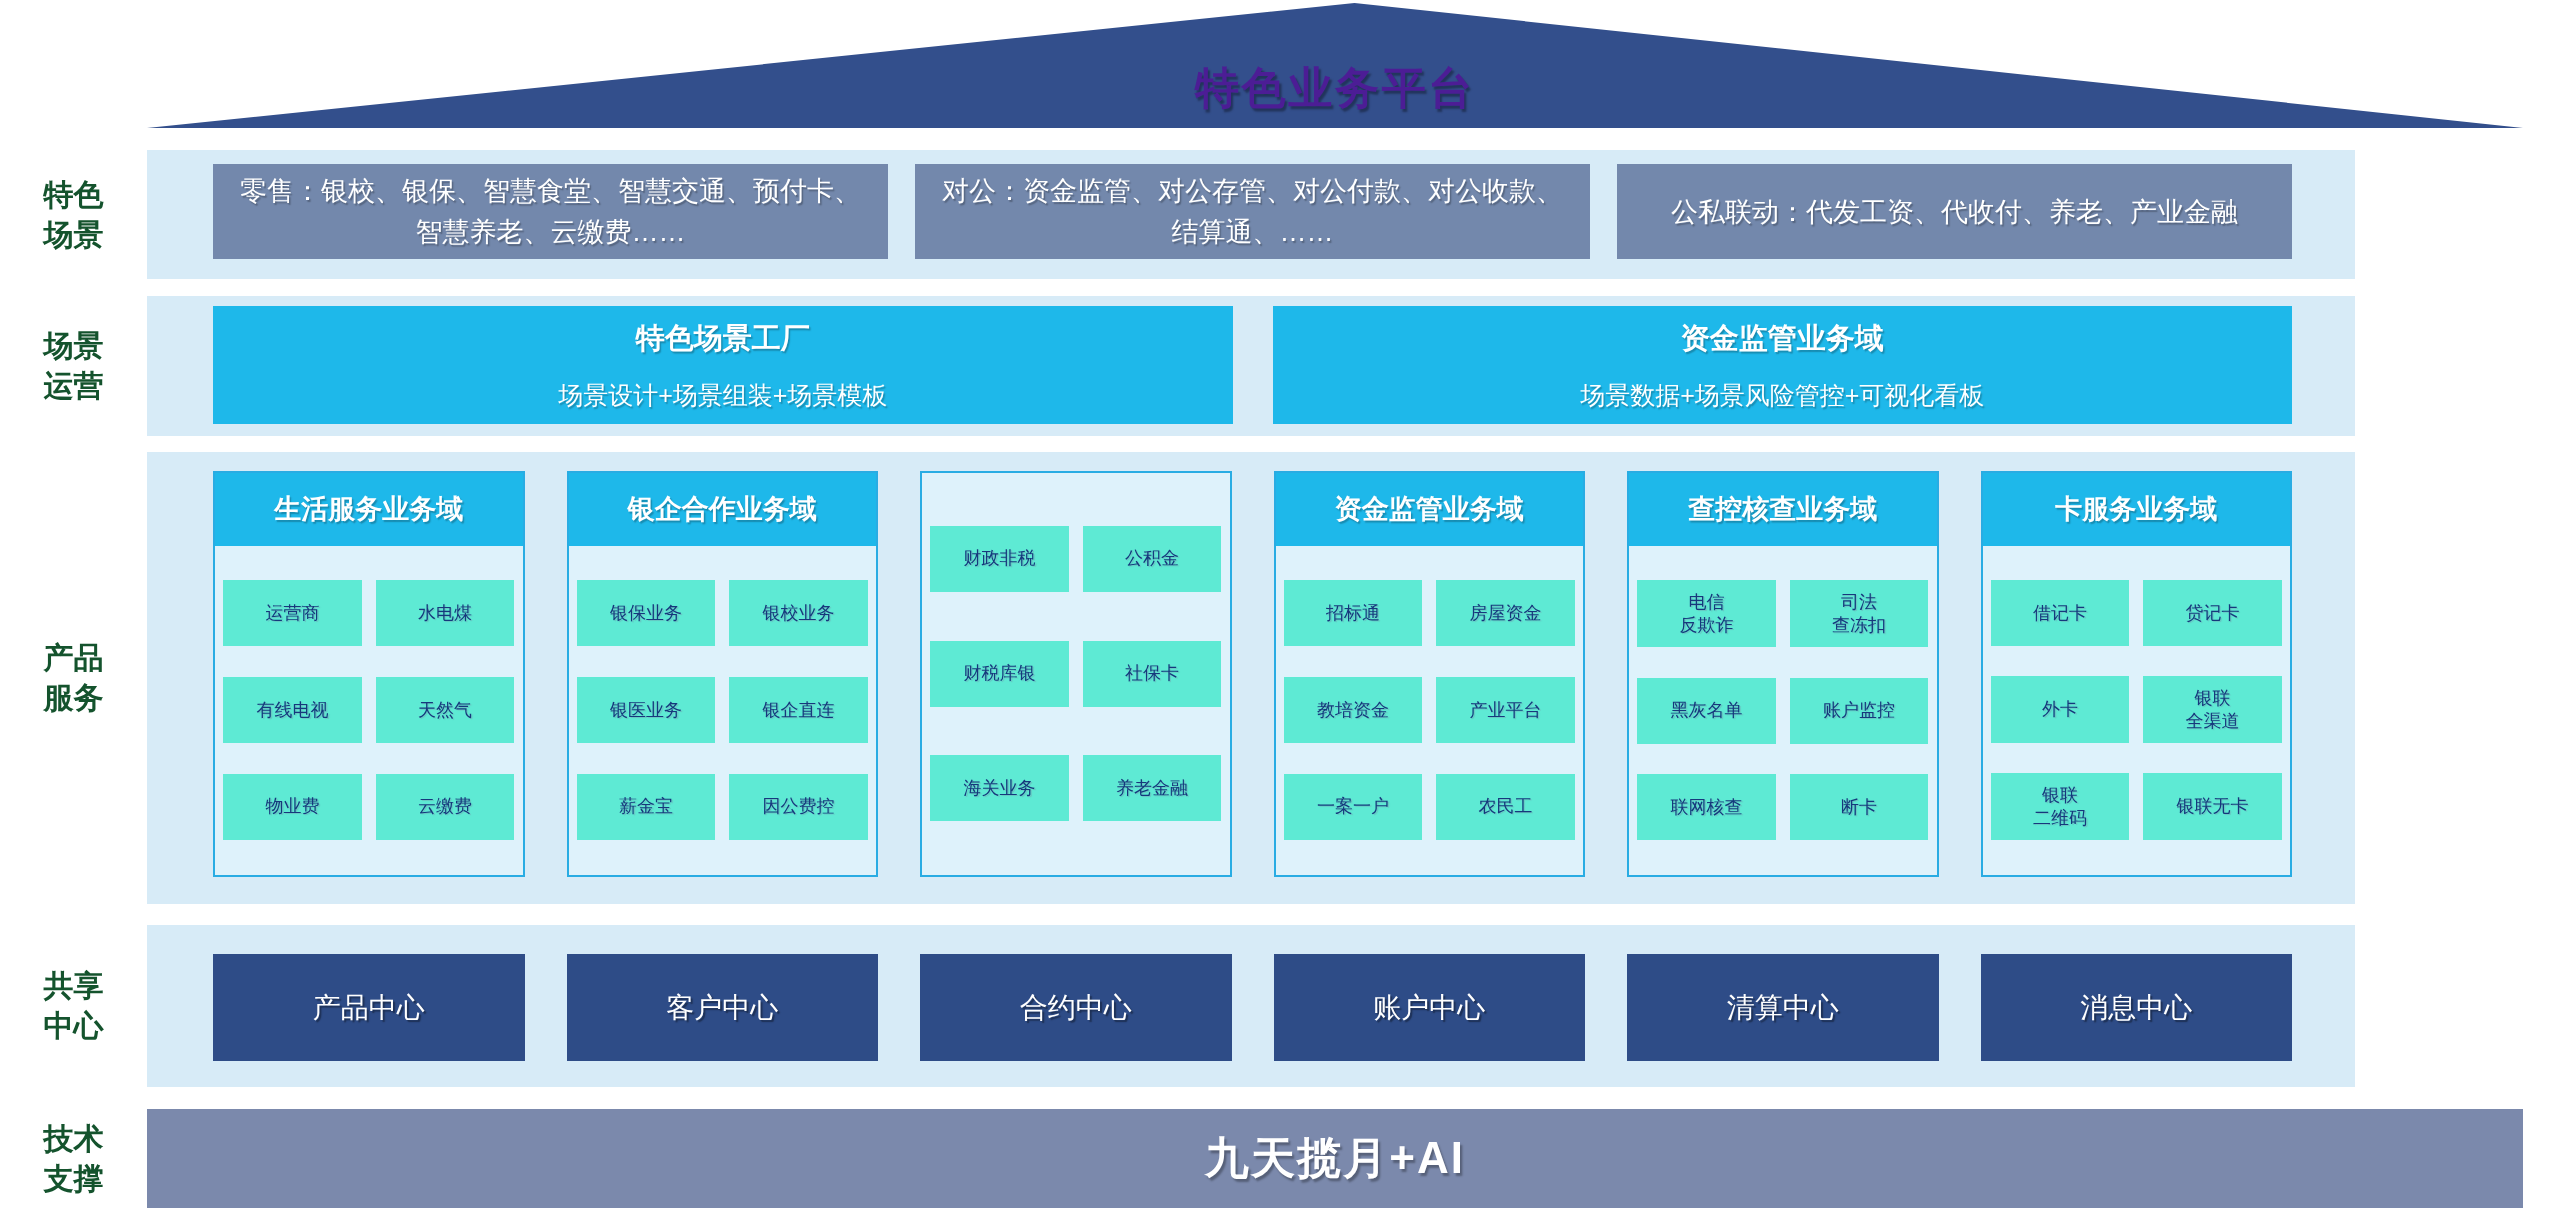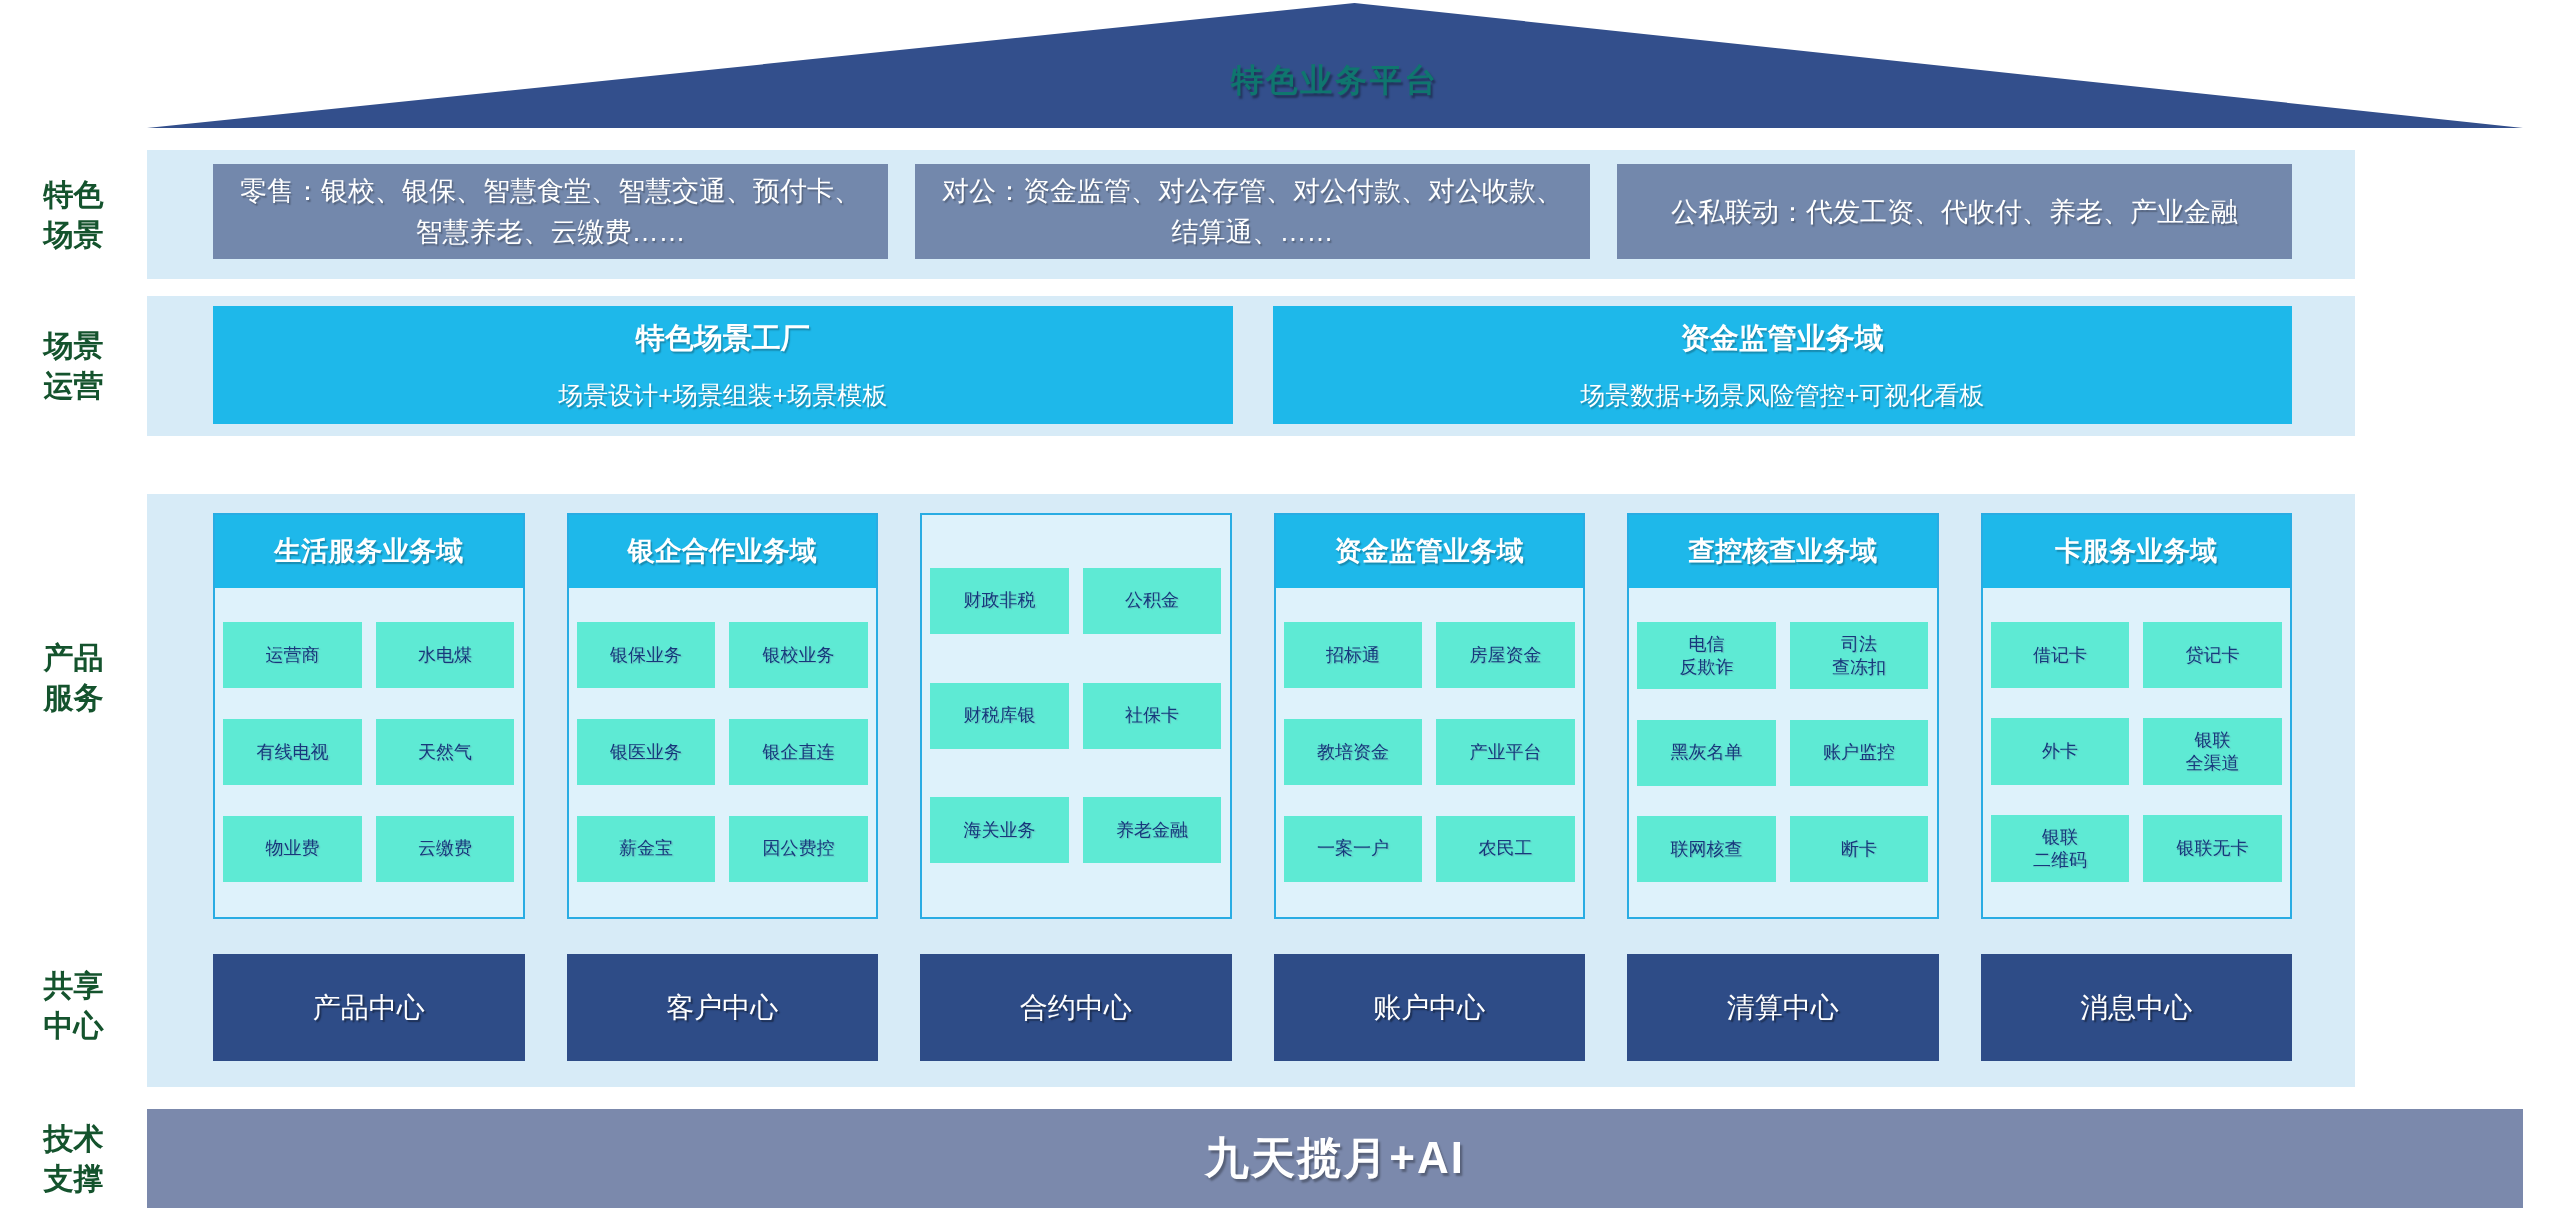--- a/index.html
+++ b/index.html
@@ -20,22 +20,22 @@
     position: absolute;
     left: 147px; top: 3.4px;
     width: 2376px; height: 125px;
     display: block;
   }
   .roof-title {
     position: absolute;
     left: 147px; top: 59px;
     width: 2376px;
     text-align: center;
-    color: #0f766e;
-    font-size: 32px;
+    color: #4c1d95;
+    font-size: 44px;
     font-weight: 700;
     letter-spacing: 2.7px;
     text-shadow: 2.1px 2.7px 2.1px rgba(0,0,0,0.35);
   }
   
   .band {
     position: absolute;
     left: 147px;
     width: 2208px;
     background: var(--band, #D7EBF7);
@@ -84,21 +84,21 @@
     display: flex;
     flex-direction: column;
     align-items: center;
     justify-content: center;
     gap: 20.5px;
     text-shadow: 1.4px 2.1px 1.4px rgba(0,0,0,0.25);
   }
   .op-title { font-size: 29px; font-weight: 700; }
   .op-subtitle { font-size: 25px; font-weight: 400; }
   
-  .band-products { top: 452px; height: 452px; margin-top: 42px; }
+  .band-products { top: 452px; height: 452px; }
   .products-inner { top: 18.5px; height: 406px; gap: 42px; }
   .column {
     flex: 1;
     background: var(--colbg, #DEF2FB);
     border: 2.1px solid var(--colborder, #29ACE3);
     display: flex;
     flex-direction: column;
     box-sizing: border-box;
   }
   .col-header {

